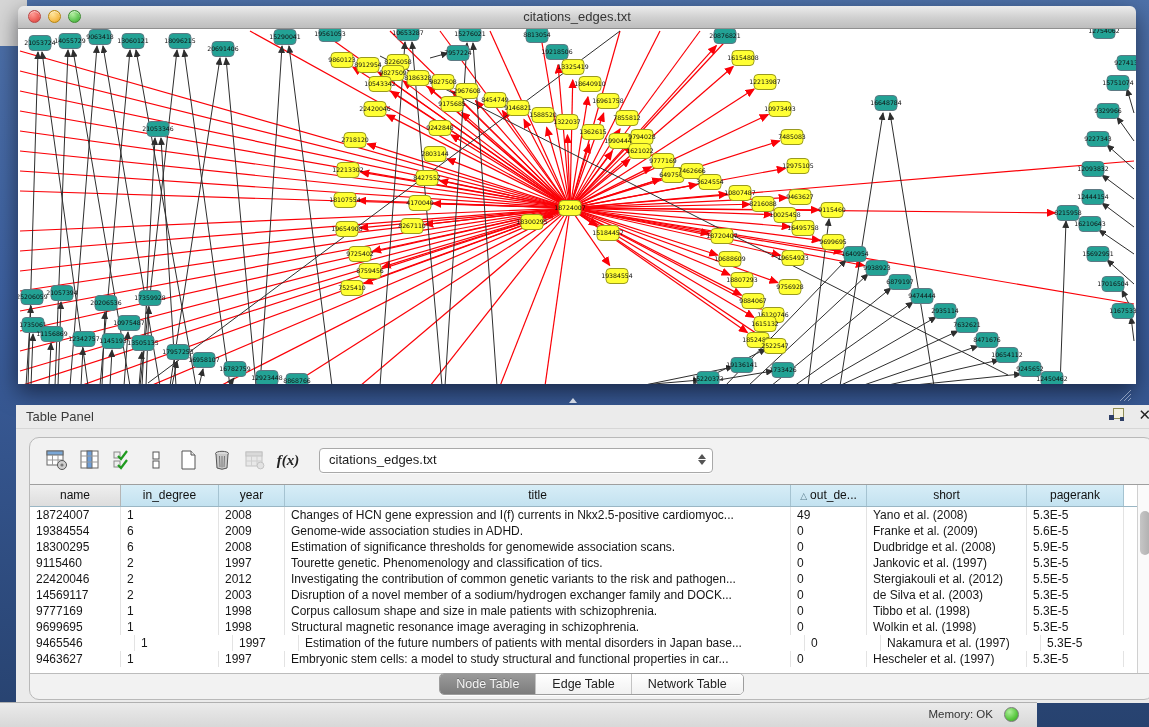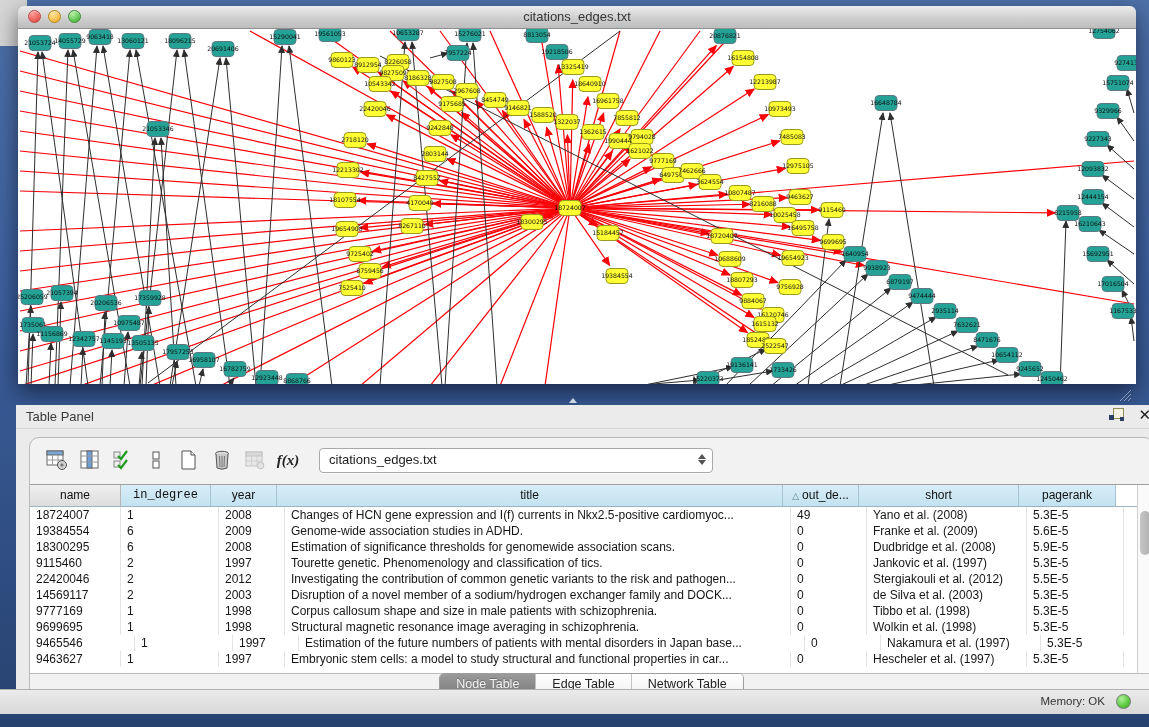--- a/index.html
+++ b/index.html
@@ -74,21 +74,21 @@
   
   .tabsbar{position:absolute;left:0;right:0;bottom:4px;height:22px;display:flex;justify-content:center;}
   .seg{display:flex;height:20px;border:1px solid #9d9d9d;border-radius:5px;overflow:hidden;
       background:#fdfdfd;box-shadow:0 1px 0 rgba(255,255,255,.8);}
   .segbtn{height:20px;line-height:20px;font-size:12.5px;padding:0 16px;color:#222;
       background:linear-gradient(180deg,#ffffff,#f1f1f1);border-left:1px solid #c3c3c3;}
   .segbtn:first-child{border-left:none;}
   .segbtn.active{background:linear-gradient(180deg,#9a9a9a,#7c7c7c);color:#f4f4f4;
       text-shadow:0 -1px 0 rgba(0,0,0,.25);}
   
-  .statusbar{position:absolute;left:0;bottom:13px;width:1149px;height:24px;
+  .statusbar{position:absolute;left:0;bottom:0;width:1037px;height:24px;
       background:linear-gradient(180deg,#ebebeb,#d8d8d8);border-top:1px solid #b0b0b0;}
   .mem{position:absolute;right:44px;top:5px;font-size:11.5px;color:#333;}
   .led{position:absolute;right:18px;top:4px;width:15px;height:15px;border-radius:50%;
       background:radial-gradient(circle at 35% 30%,#aef09a,#58c73e 60%,#3da02c);
       border:1px solid #7a7a7a;box-sizing:border-box;}
 </style>
 </head>
 <body>
 
 <div class="desktop-corner"></div>
@@ -853,21 +853,21 @@
         <span class="combo-arrows">
           <span class="arr-up"></span>
             <span class="arr-dn"></span>
         </span>
       </div>
     </div>
 
     <div class="dtable">
       <div class="thead" id="thead">
           <div class="th gray" style="width: 91px;">name</div>
-          <div class="th" style="width: 90px; font-family: Liberation Mono, monospace;">in_degree</div>
+          <div class="th" style="width: 98px;">in_degree</div>
           <div class="th" style="width: 66px;">year</div>
           <div class="th" style="width: 506px;">title</div>
           <div class="th" style="width: 76px;"><span class="sortglyph">△</span>out_de...</div>
           <div class="th" style="width: 160px; text-align: center;">short</div>
           <div class="th" style="width: 97px;">pagerank</div>
         </div>
       <div id="tbody">
           <div class="trow">
             <div class="td" style="width: 91px;">18724007</div>
             <div class="td" style="width: 98px;">1</div>

